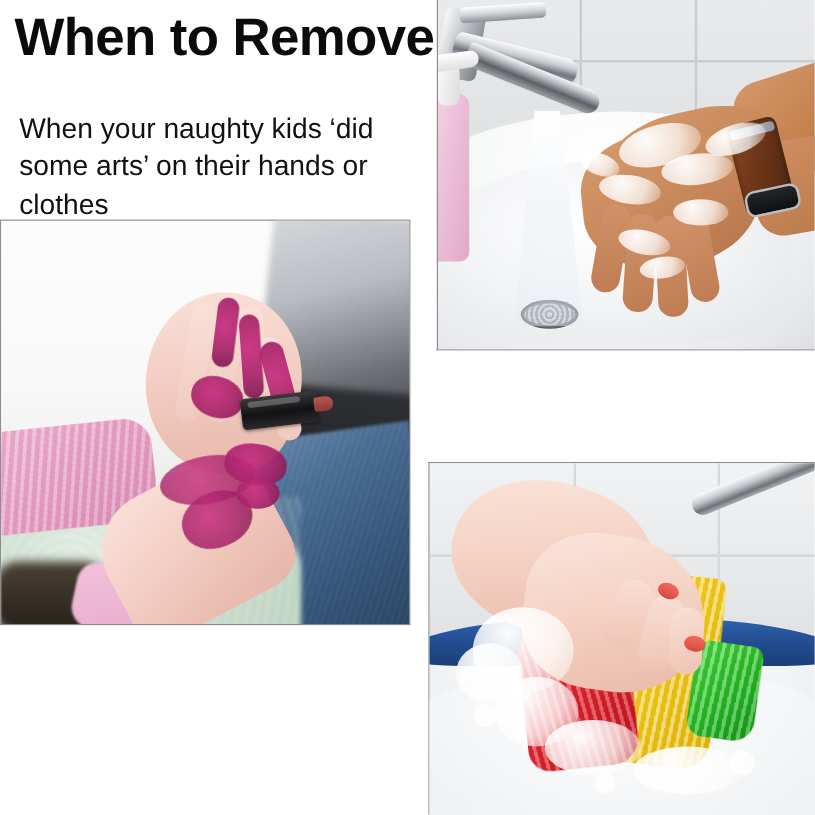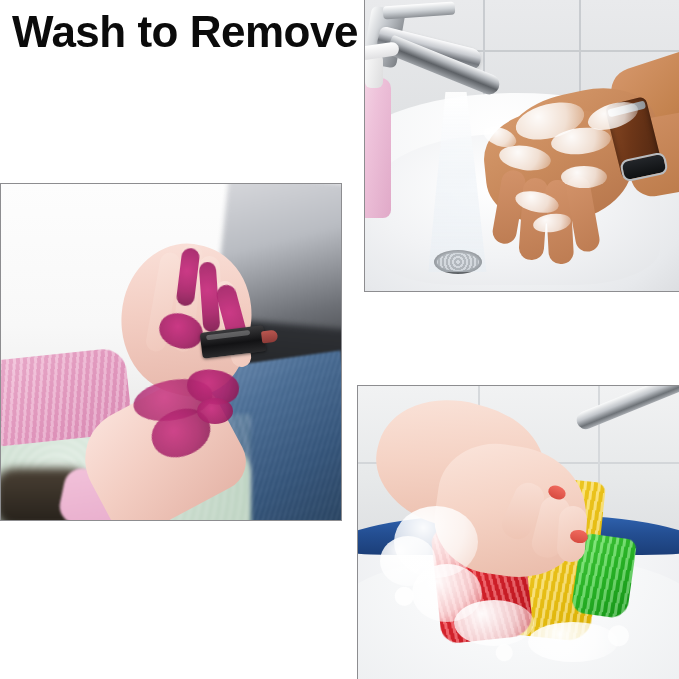--- a/index.html
+++ b/index.html
@@ -539,22 +539,23 @@
   .cs4 { left: 96px;  top: 214px; width: 80px; height: 46px; }
   .cs5 { left: 170px; top: 236px; width: 90px; height: 40px; }
 </style>
 </head>
 <body>
 
 <div class="page">
 
   <div class="left-col">
 
-    <div class="headline">Wash to Remove</div>
-
+    <div class="headline">When to Remove</div>
+
+    <div class="caption-left">When your naughty kids ‘did some arts’ on their hands or clothes</div>
 
     <div class="photo" id="photo-kid-hands">
       <div class="scene">
         <div class="kid-bg"></div>
         <div class="kid-window"></div>
         <div class="kid-window-dark"></div>
         <div class="kid-jeans"></div>
         <div class="kid-blanket"></div>
         <div class="kid-dark-low"></div>
         <div class="kid-sleeve"></div>

